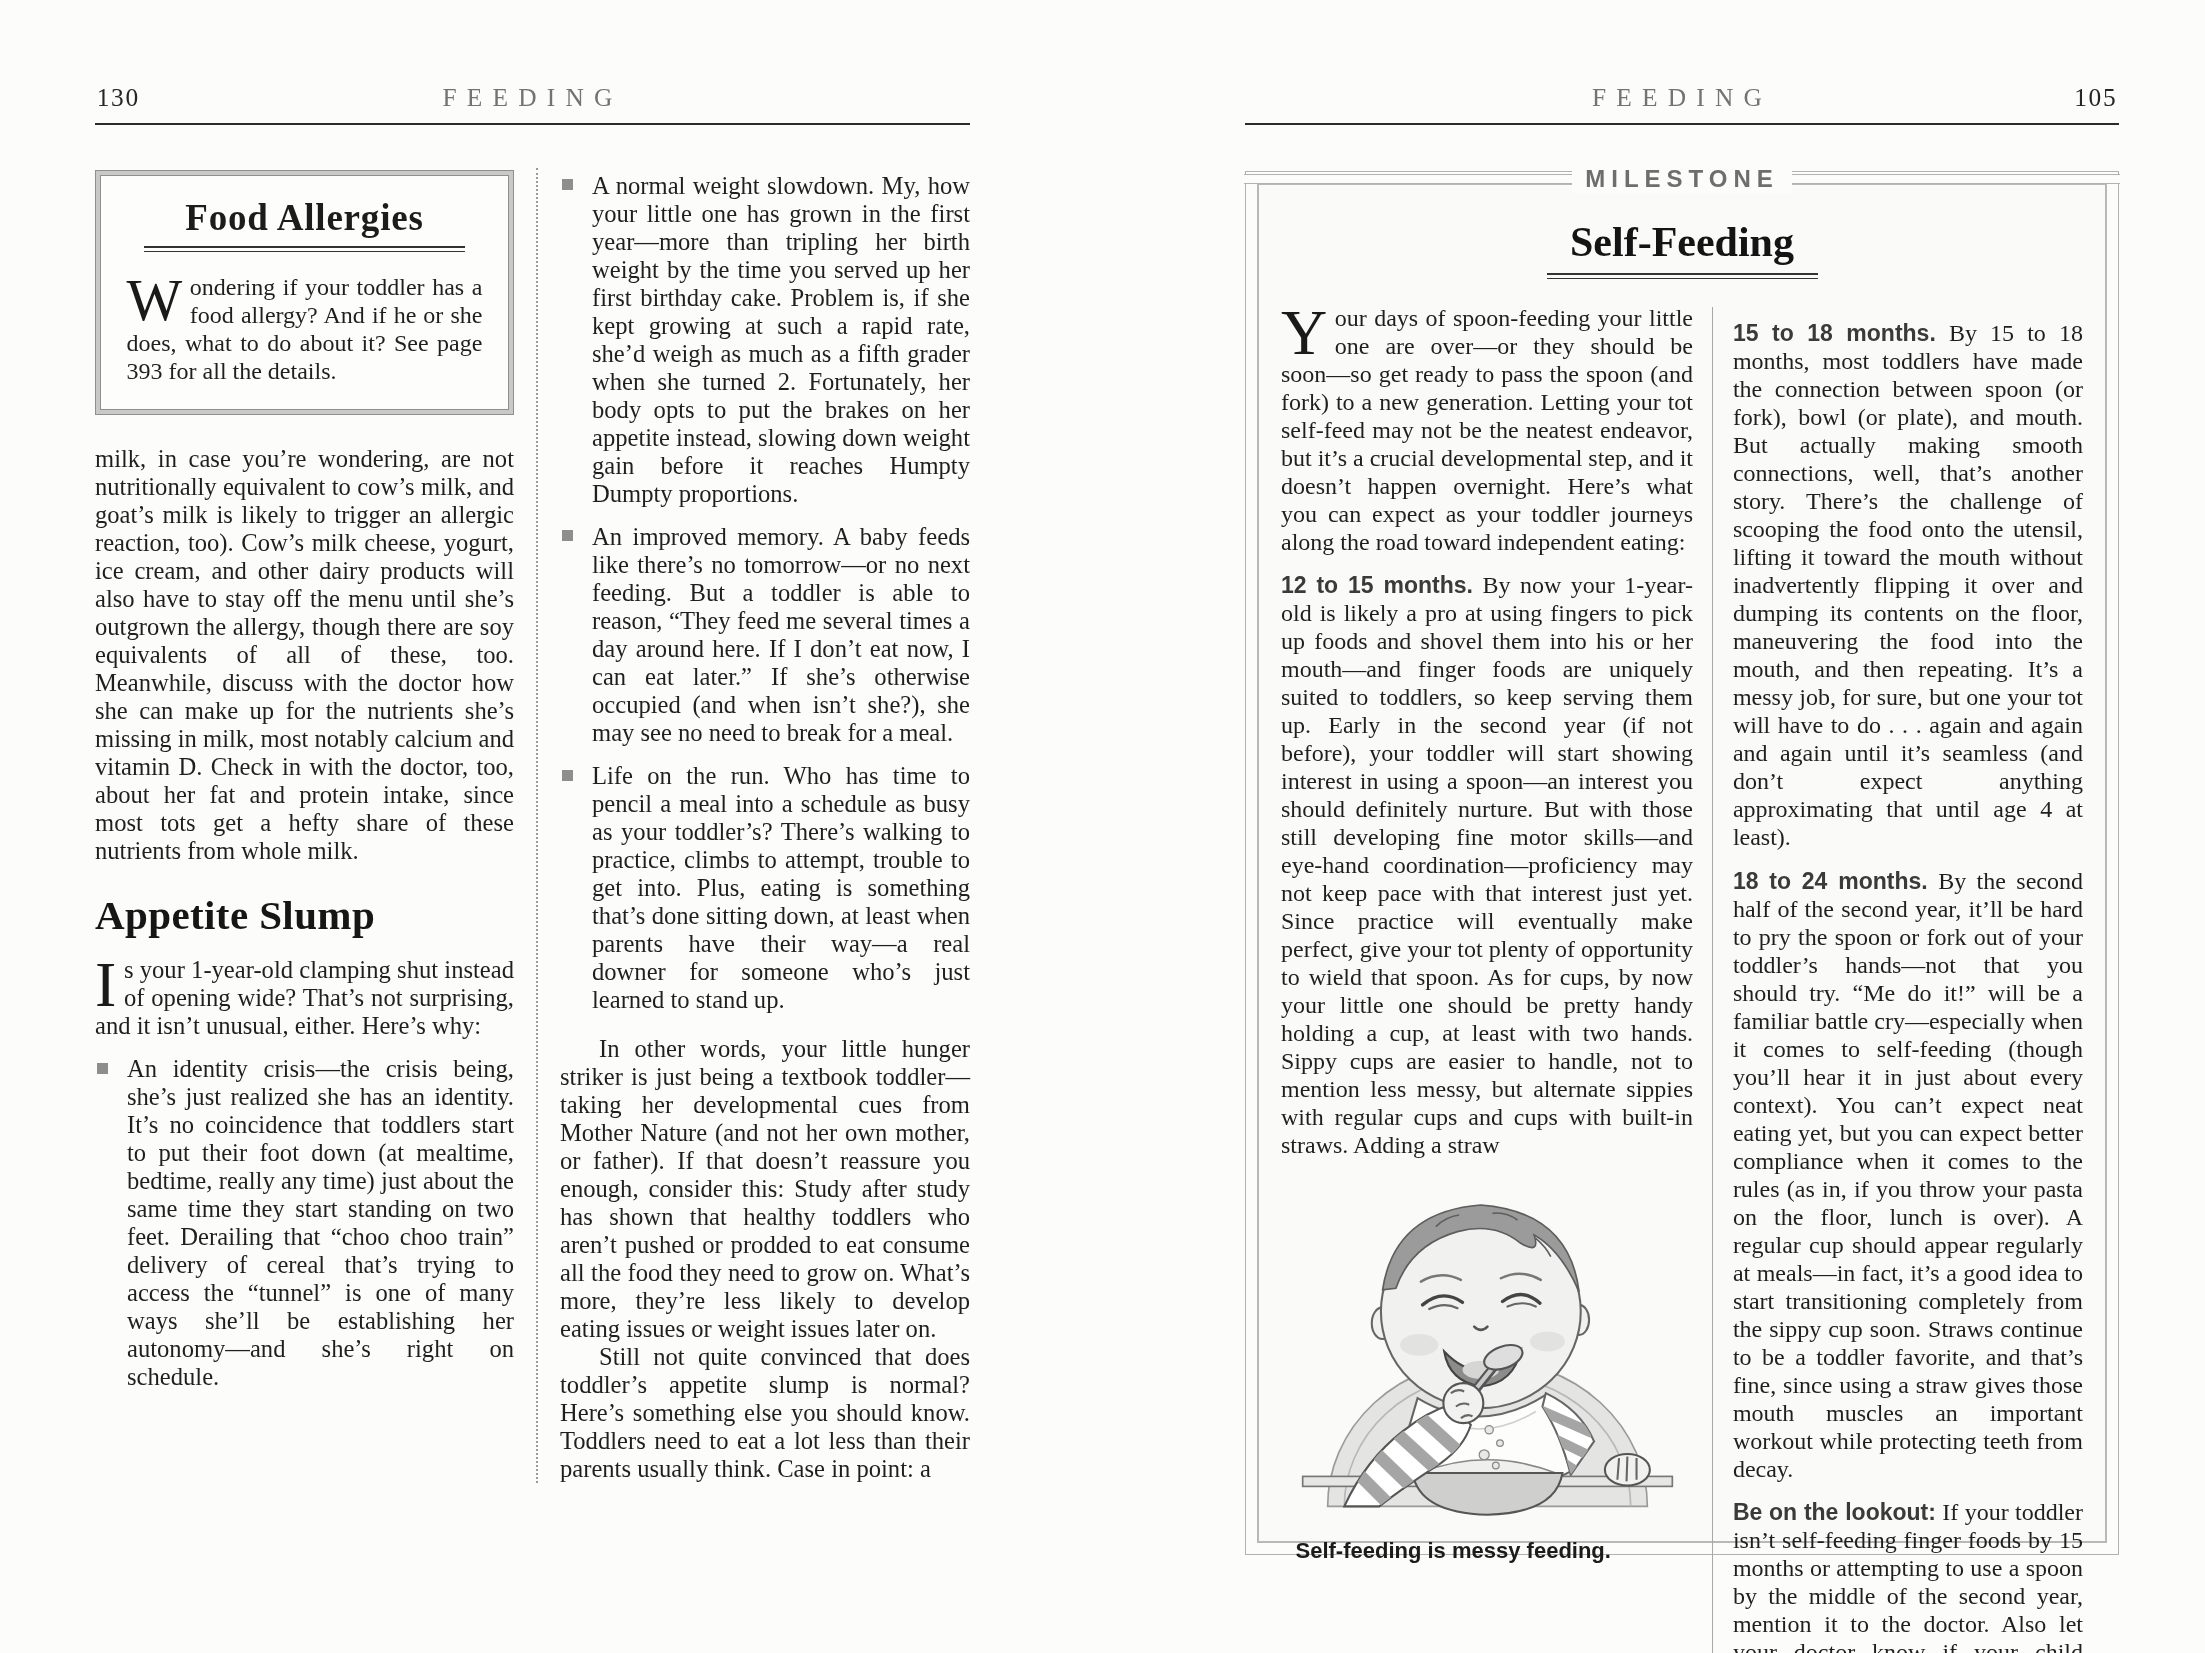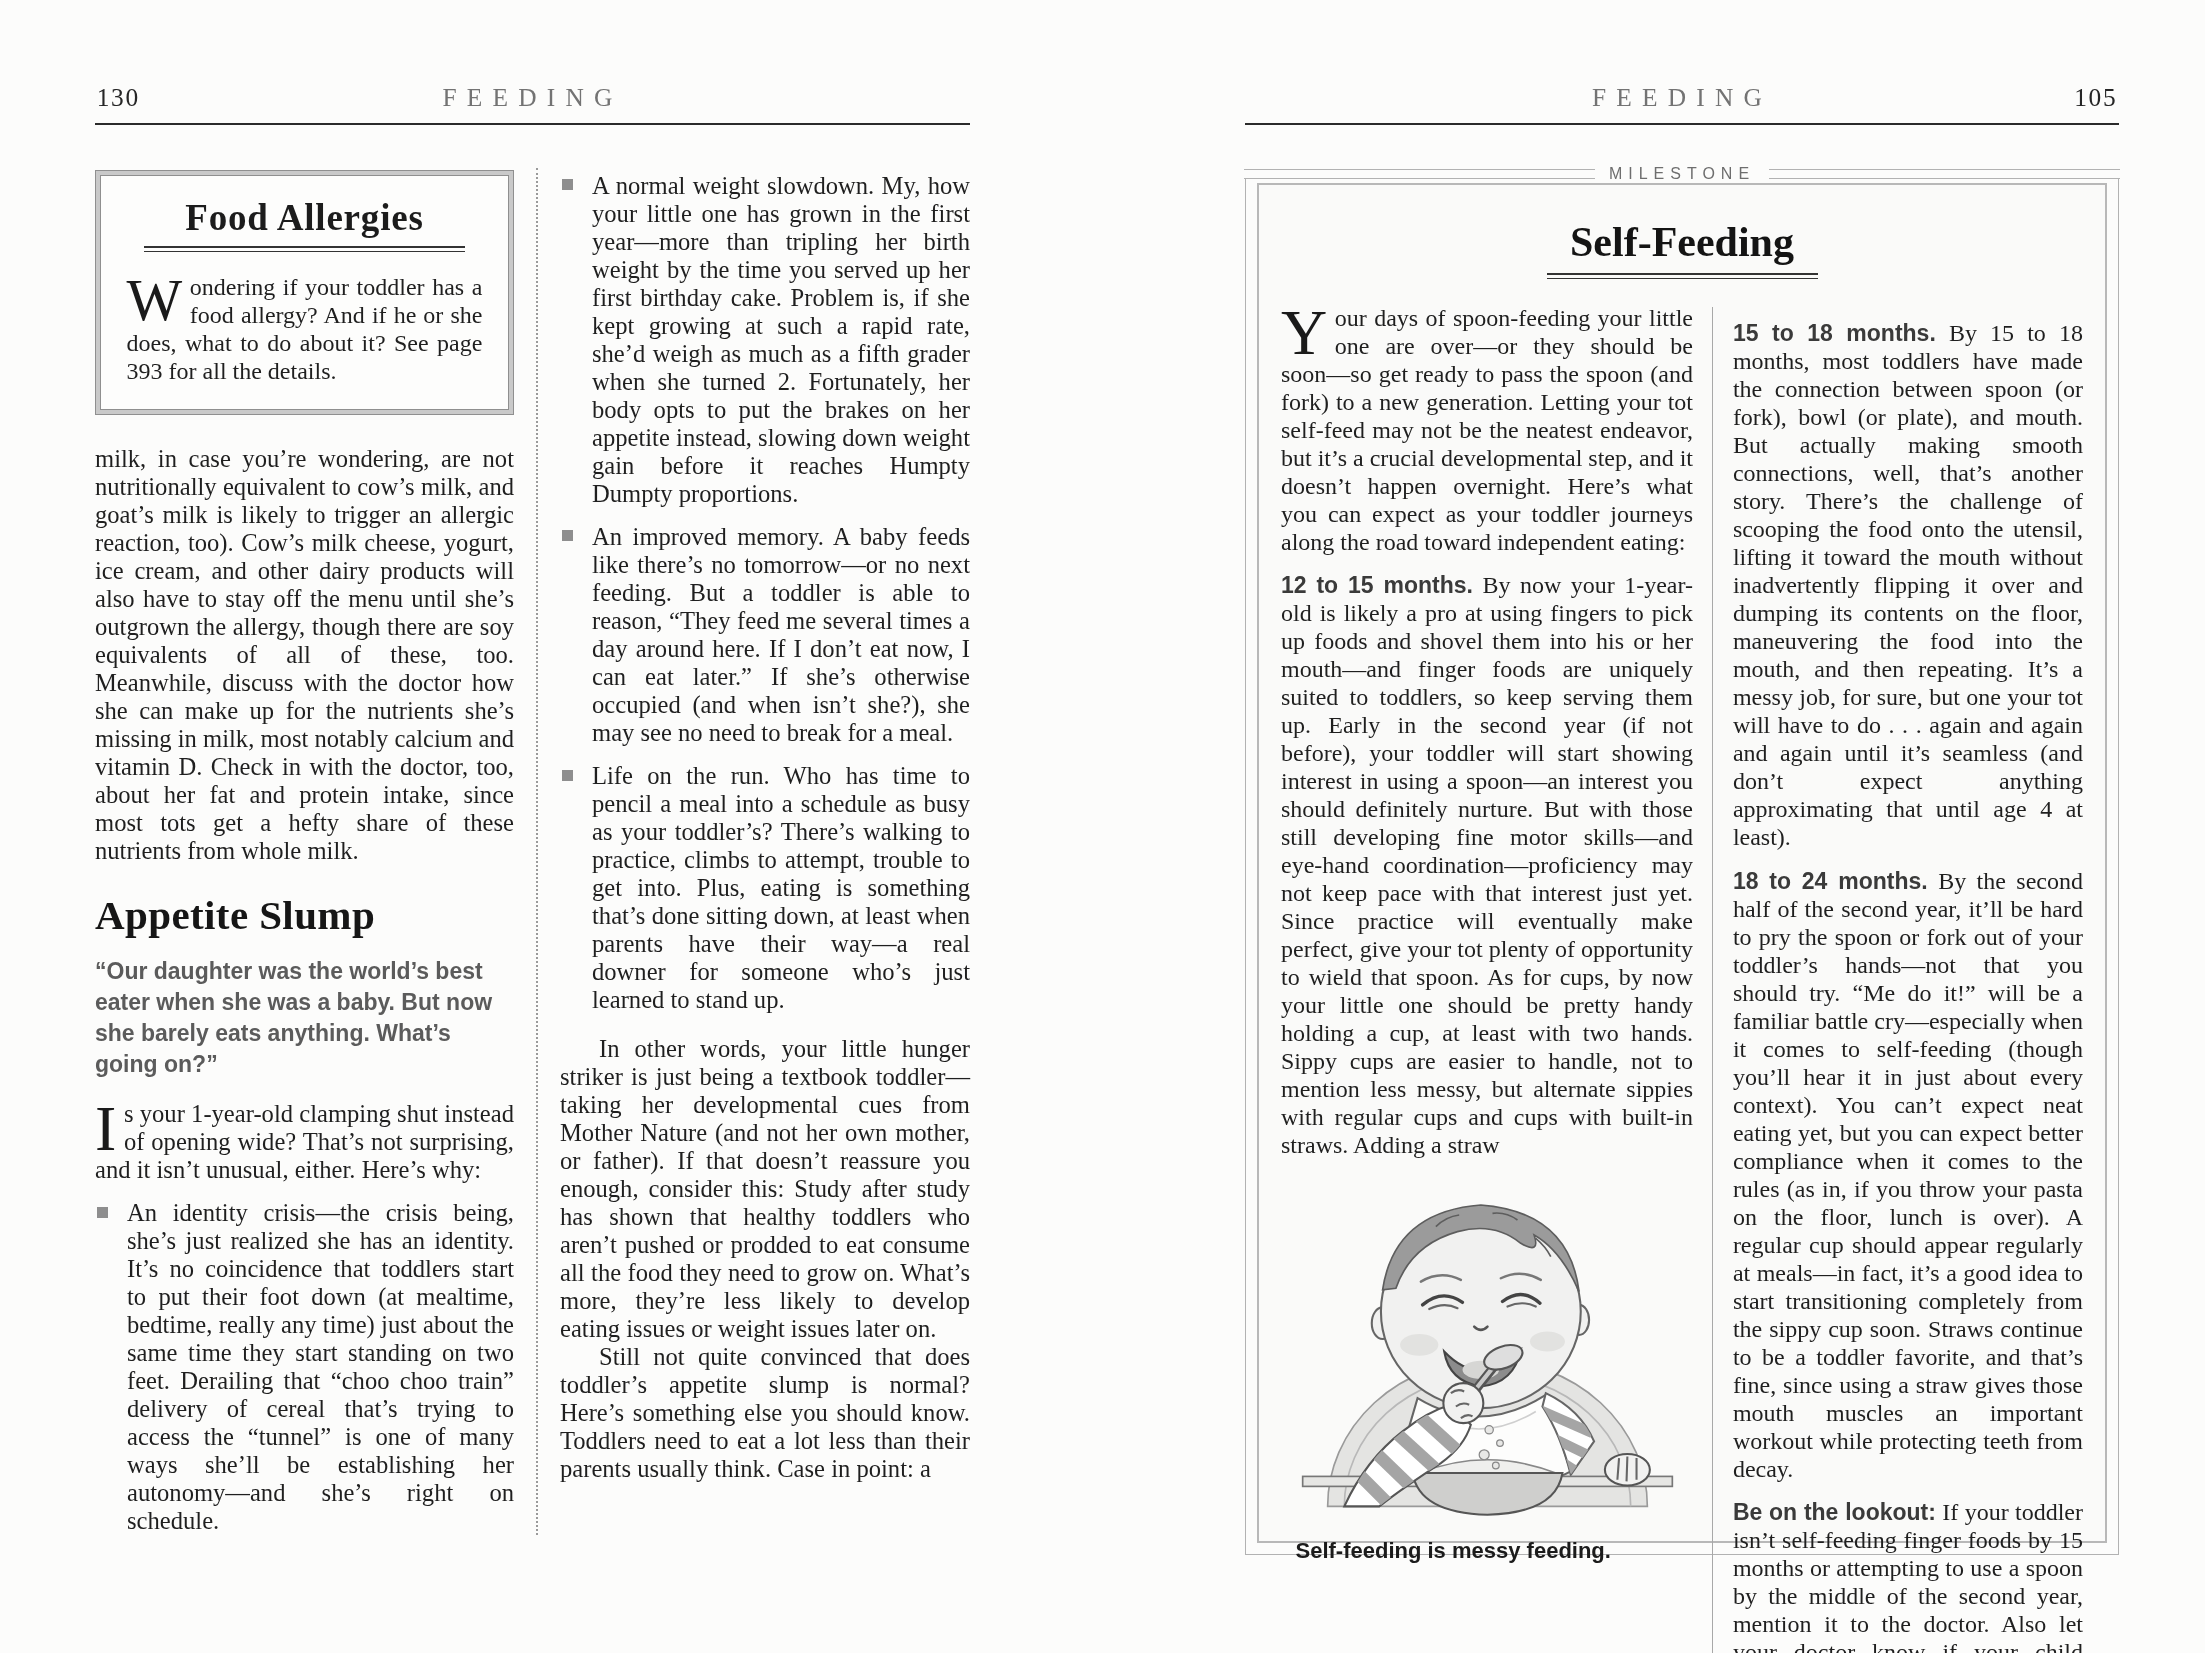--- a/index.html
+++ b/index.html
@@ -49,21 +49,21 @@
   .bullet-item { position:relative; padding-left:32px; margin-top:15.3px; }
   .bullet-item .sq { position:absolute; left:1.7px; top:7.6px; width:11px; height:11px; background:#8e8e8e; }
 
   .mt18 { margin-top:15.3px; }
   .mt24 { margin-top:20.4px; }
 
   
   .ms-box { position:relative; margin-top:46px; height:1384px; border:1.7px solid #b2b2b2; padding:11px; }
   .ms-header { position:absolute; top:-7.6px; left:-1.7px; right:-1.7px; display:flex; align-items:center; }
   .ms-bar { flex:1; height:10.2px; border-top:1.7px solid #b2b2b2; border-bottom:1.7px solid #b2b2b2; background:#fcfcfb; }
-  .ms-label { font-family:"Liberation Sans", sans-serif; font-weight:400; font-size:16px; letter-spacing:6px; color:#6e6e6e; padding:0 13.6px; background:#fcfcfb; }
+  .ms-label { font-family:"Liberation Sans", sans-serif; font-weight:700; font-size:24px; letter-spacing:6px; color:#6e6e6e; padding:0 13.6px; background:#fcfcfb; }
   .ms-inner { height:100%; border:2.5px solid #b8b8b8; background:#fafaf9; padding:20.4px 22px 20.4px; }
   .ms-title { text-align:center; font-size:42px; font-weight:700; color:#141414; margin-top:12px; }
   .ms-title-rule { width:271px; margin:6.8px auto 25.4px; }
 
   .ms-cols { display:flex; }
   .ms-colL { width:412px; }
   .ms-vdiv { width:1.7px; background:#a8a8a8; margin:3.4px 19.5px 0 18.7px; }
   .ms-colR { flex:1; }
 
   .lead { font-family:"Liberation Sans", sans-serif; font-weight:700; font-size:23px; color:#3a3a3a; }
@@ -91,21 +91,20 @@
           <div class="fa-title">Food Allergies</div>
           <div class="double-rule fa-rule"></div>
           <p class="fa-text"><span class="dropcap fa-drop">W</span><span>ondering if your toddler has a food allergy? And if he or she does, what to do about it? See page 393 for all the details.</span></p>
         </div>
       </div>
 
       <p class="bp">milk, in case you’re wondering, are not nutritionally equivalent to cow’s milk, and goat’s milk is likely to trigger an allergic reaction, too). Cow’s milk cheese, yogurt, ice cream, and other dairy products will also have to stay off the menu until she’s outgrown the allergy, though there are soy equivalents of all of these, too. Meanwhile, discuss with the doctor how she can make up for the nutrients she’s missing in milk, most notably calcium and vitamin D. Check in with the doctor, too, about her fat and protein intake, since most tots get a hefty share of these nutrients from whole milk.</p>
 
       <h2 class="section-heading">Appetite Slump</h2>
 
-      <p class="reader-question">“Our daughter was the world’s best eater when she was a baby. But now she barely eats anything. What’s going on?”</p>
 
       <p class="bp"><span class="dropcap">I</span><span>s your 1-year-old clamping shut instead of opening wide? That’s not surprising, and it isn’t unusual, either. Here’s why:</span></p>
 
       <div class="bullet-item">
         <span class="sq"></span>
         <p class="bp">An identity crisis—the crisis being, she’s just realized she has an identity. It’s no coincidence that toddlers start to put their foot down (at mealtime, bedtime, really any time) just about the same time they start standing on two feet. Derailing that “choo choo train” delivery of cereal that’s trying to access the “tunnel” is one of many ways she’ll be establishing her autonomy—and she’s right on schedule.</p>
       </div>
     </div>
 
     <div class="lp-divider"></div>

